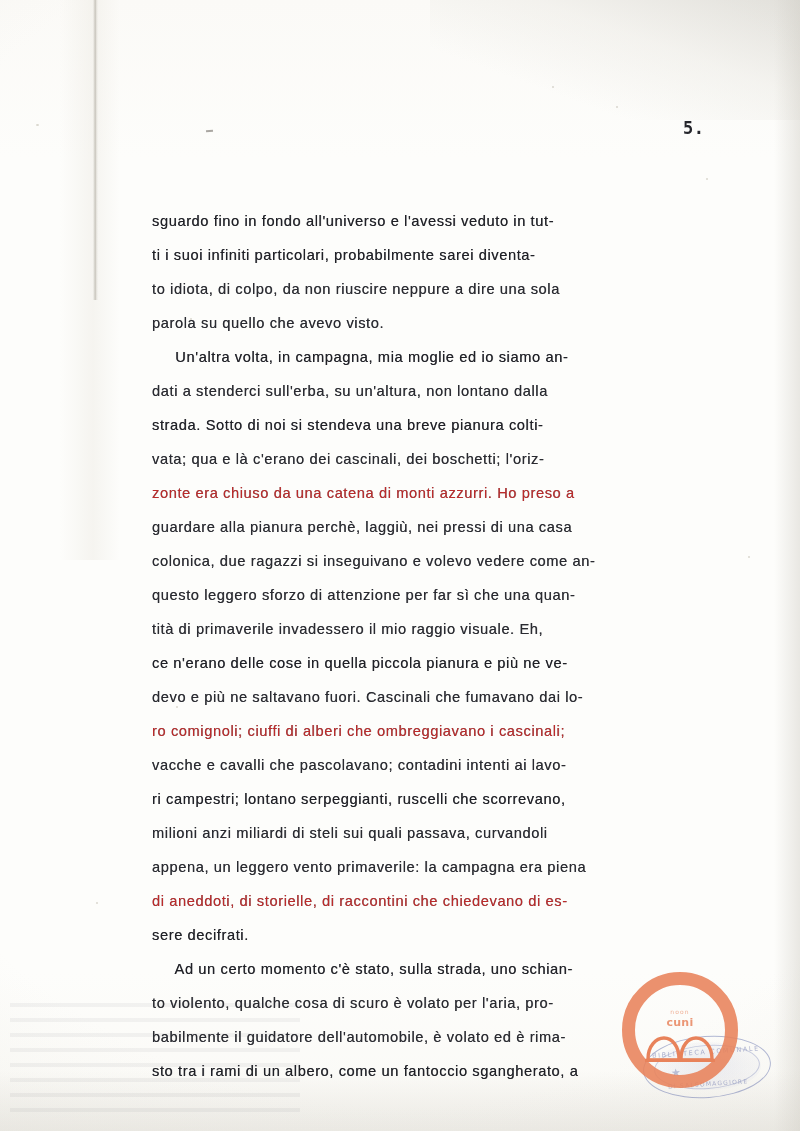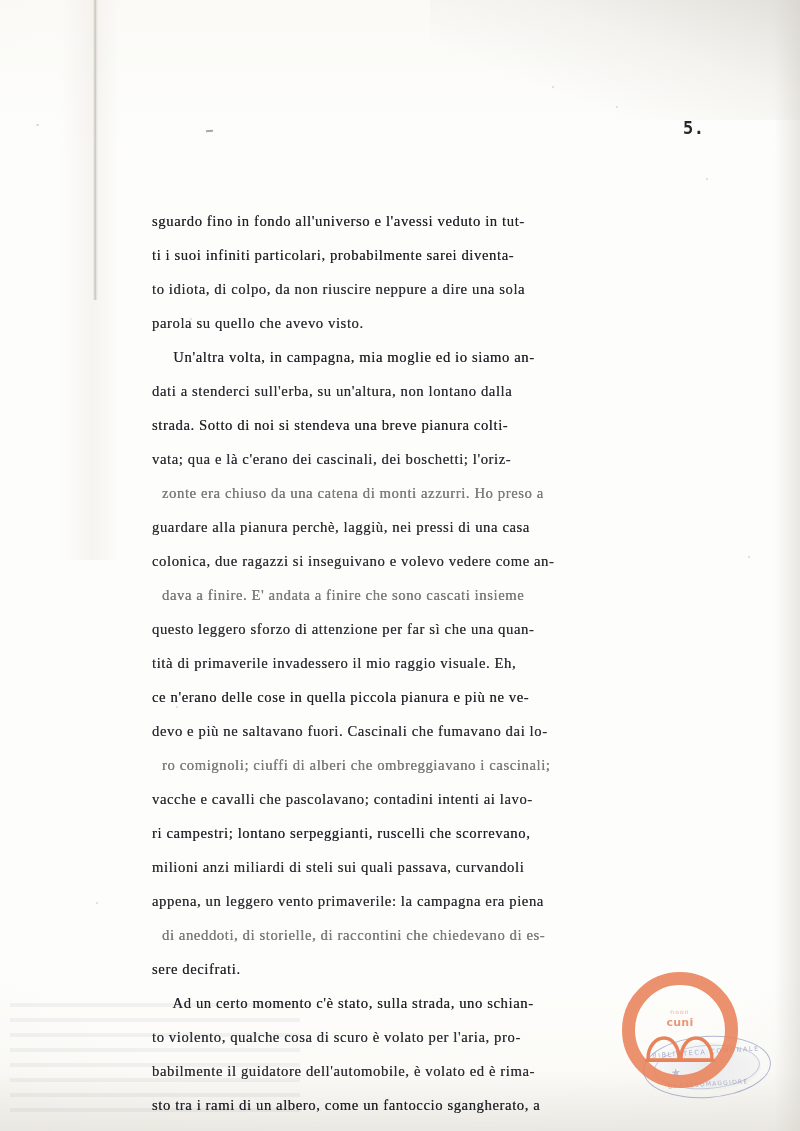--- a/index.html
+++ b/index.html
@@ -147,34 +147,34 @@
 
   
   .body-text {
     position: absolute;
     top: 204px;
     left: 152px;
     width: 620px;
   }
 
   .line {
-    font-family: Liberation Serif, serif;
+    font-family: Liberation Sans, sans-serif;
     font-size: 14.6px;
     line-height: 34px;
     height: 34px;
     color: #2a2b31;
     letter-spacing: 0.62px;
     white-space: pre;
     text-shadow:
       0 0 0.6px rgba(42,43,49,0.55),
       0.35px 0.2px 0.5px rgba(70,70,80,0.30);
   }
 
   
-  .line.ink-light { color: #737373; opacity: 0.93; margin-left: 10px; }
+  .line.ink-light { color: #b91c1c; opacity: 0.93; }
   .line.ink-heavy { color: #202127; }
 
   
   .logo-stamp {
     position: absolute;
     left: 622px;
     top: 972px;
     width: 116px;
     height: 116px;
     pointer-events: none;
@@ -303,21 +303,20 @@
     <div class="line ink-heavy">ti i suoi infiniti particolari, probabilmente sarei diventa-</div>
     <div class="line">to idiota, di colpo, da non riuscire neppure a dire una sola</div>
     <div class="line">parola su quello che avevo visto.</div>
     <div class="line ink-heavy">     Un'altra volta, in campagna, mia moglie ed io siamo an-</div>
     <div class="line">dati a stenderci sull'erba, su un'altura, non lontano dalla</div>
     <div class="line ink-heavy">strada. Sotto di noi si stendeva una breve pianura colti-</div>
     <div class="line">vata; qua e là c'erano dei cascinali, dei boschetti; l'oriz-</div>
     <div class="line ink-light">zonte era chiuso da una catena di monti azzurri. Ho preso a</div>
     <div class="line">guardare alla pianura perchè, laggiù, nei pressi di una casa</div>
     <div class="line">colonica, due ragazzi si inseguivano e volevo vedere come an-</div>
-    <div class="line ink-light">dava a finire. E' andata a finire che sono cascati insieme</div>
     <div class="line">questo leggero sforzo di attenzione per far sì che una quan-</div>
     <div class="line">tità di primaverile invadessero il mio raggio visuale. Eh,</div>
     <div class="line ink-heavy">ce n'erano delle cose in quella piccola pianura e più ne ve-</div>
     <div class="line">devo e più ne saltavano fuori. Cascinali che fumavano dai lo-</div>
     <div class="line ink-light">ro comignoli; ciuffi di alberi che ombreggiavano i cascinali;</div>
     <div class="line">vacche e cavalli che pascolavano; contadini intenti ai lavo-</div>
     <div class="line ink-heavy">ri campestri; lontano serpeggianti, ruscelli che scorrevano,</div>
     <div class="line">milioni anzi miliardi di steli sui quali passava, curvandoli</div>
     <div class="line">appena, un leggero vento primaverile: la campagna era piena</div>
     <div class="line ink-light">di aneddoti, di storielle, di raccontini che chiedevano di es-</div>

